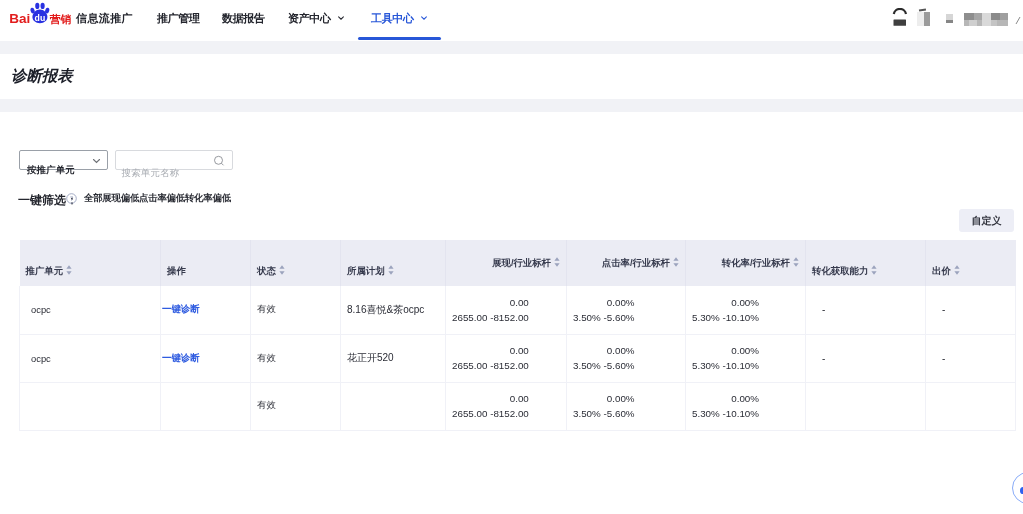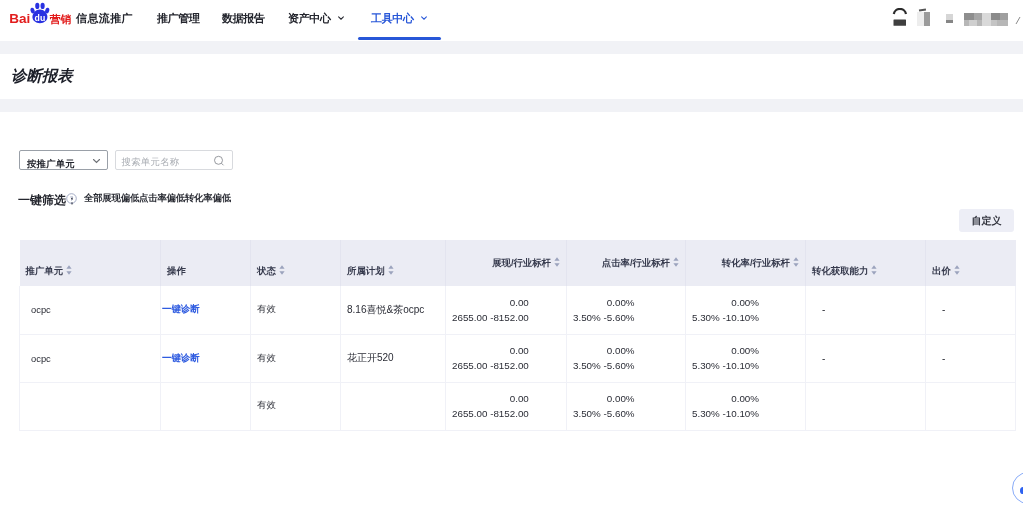--- a/index.html
+++ b/index.html
@@ -10,23 +10,23 @@
   .nav { top:0; left:0; width:1023px; height:41px; background:#fff; }
   .navitem { top:11px; font-size:11px; font-weight:600; color:#24262e; letter-spacing:-0.35px; }
   .navitem.first { letter-spacing:0.4px; }
   .blue { color:#2857d8; }
   .chev { display:inline-block; width:8px; height:8px; }
   .underline { top:37px; height:3px; background:#2857d8; border-radius:2px; }
   .band { left:0; width:1023px; height:13px; background:#f1f2f6; }
   .h1 { top:66px; left:11px; font-size:15.4px; font-weight:700; color:#1b1e28;font-style:italic; }
   .ctrl { top:150px; height:20px; border-radius:2px; background:#fff; }
   .dd { left:19px; width:89px; border:1px solid #9aa0a8; }
-  .dd .txt { position:absolute; left:7px; top:7px; font-size:9.4px; font-weight:700; color:#24262e; letter-spacing:0.2px;text-align:right;}
+  .dd .txt { position:absolute; left:7px; top:13px; font-size:9.4px; font-weight:700; color:#24262e; letter-spacing:0.2px;text-align:right;}
   .search { left:115px; width:118px; border:1px solid #d8dade; }
-  .search .ph { position:absolute; left:5.5px; top:5px; font-size:9.4px; color:#a6aab0; letter-spacing:0.3px;}
+  .search .ph { position:absolute; left:5.5px; top:16px; font-size:9.4px; color:#a6aab0; letter-spacing:0.3px;}
   .filterlabel { top:192px; left:18px; font-size:12px; font-weight:700; color:#24262e; }
   .filtertxt { top:192px; left:84px; font-size:9.4px; font-weight:600; color:#2a2c34; letter-spacing:-0.2px;}
   .custom { top:209px; left:959px; width:55px; height:23px; background:#edeef6; border-radius:3px;
     font-size:10px; font-weight:600; color:#33353f; text-align:center; line-height:23px; }
   .tablewrap { top:240px; left:19px; width:998px; height:260px; overflow:hidden; }
   table.t { border-collapse:collapse; table-layout:fixed; width:996px; }
   .t col.c1{width:141px}.t col.c2{width:90px}.t col.c3{width:90px}.t col.c4{width:105px}
   .t col.c5{width:121px}.t col.c6{width:119px}.t col.c7{width:120px}.t col.c8{width:120px}.t col.c9{width:90px}
   .t th { background:#ebecf4; height:46px; font-size:9.4px; font-weight:700; color:#363a4d;
     text-align:left; padding:17px 0 0 6px; border-right:1px solid #e3e4ef; vertical-align:middle;}

